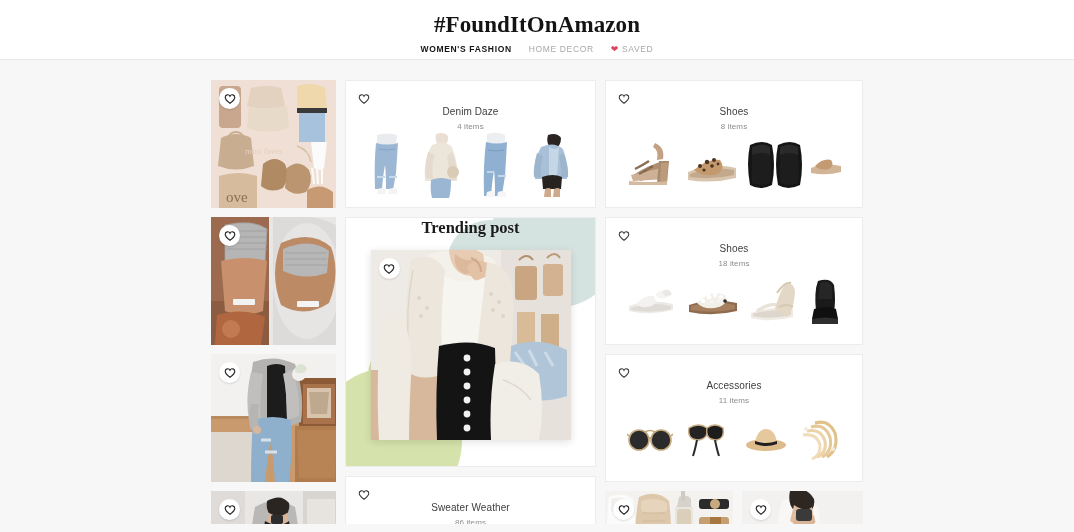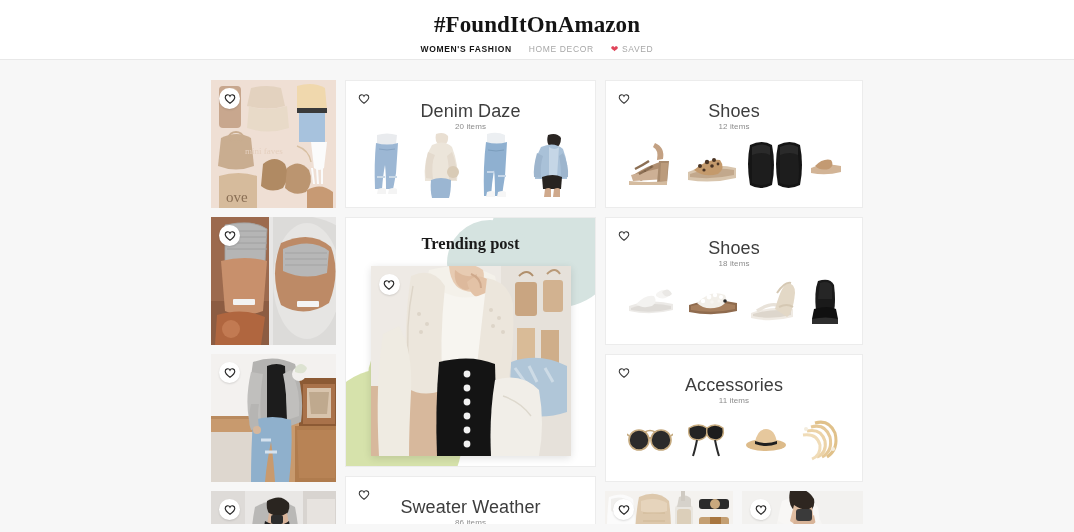--- a/index.html
+++ b/index.html
@@ -79,21 +79,21 @@
   }
   .heart-btn svg { width: 12px; height: 12px; display:block; }
 
   
   .coll-inner {
     width: 100%; height: 100%;
     display: flex; flex-direction: column;
     align-items: center; padding-top: 22px;
   }
   .coll-title {
-    font-size: 18px; color: #3d3d3d; font-weight: 400;
+    font-size: 10px; color: #3d3d3d; font-weight: 400;
     line-height: 17px; letter-spacing: .1px;
   }
   .coll-count {
     font-size: 8px; color: #8c8c8c; margin-top: 2px; letter-spacing: .1px;
   }
   .thumb-row {
     flex: 1; width: 100%;
     display: flex; align-items: center; justify-content: space-around;
     padding: 0 16px 8px 16px;
   }
@@ -122,21 +122,21 @@
     width: 146px; height: 146px;
     background: #d6e2ab; border-radius: 50%;
     z-index: 1;
   }
   .blob-green::after {
     content:""; position:absolute; left:52px; top:-34px;
     width: 84px; height: 84px; background:#d6e2ab; border-radius:50%;
   }
   .trending-title {
     position: relative; z-index: 3;
-    text-align: center; margin-top: 16px;
+    text-align: center; 
     font-family: "Liberation Serif", serif;
     font-size: 16.5px; font-weight: 700; color: #1a1a1a;
   }
   .trending-photo {
     position: relative; z-index: 3;
     margin: 12px auto 0 auto;
     width: 200px; height: 190px;
     overflow: hidden;
     box-shadow: 0 2px 8px rgba(0,0,0,.12);
   }
@@ -289,21 +289,21 @@
     <div class="col col-mid">
 
       <div class="card" style="height:128px">
         <div class="heart-btn">
           <svg viewBox="0 0 24 24" fill="none" stroke="#3c3c3c" stroke-width="2.2">
             <path d="M12 20.5 C6 16 2.5 12.6 2.5 8.8 A5 5 0 0 1 12 6.4 A5 5 0 0 1 21.5 8.8 C21.5 12.6 18 16 12 20.5 z"></path>
           </svg>
         </div>
         <div class="coll-inner">
           <div class="coll-title">Denim Daze</div>
-          <div class="coll-count">20 items</div>
+          <div class="coll-count">4 items</div>
           <div class="thumb-row">
             <svg class="thumb" width="40" height="64" viewBox="0 0 40 64">
               <path d="M10 2 q10 -3 20 0 l-1 9 q-10 2 -19 0z" fill="#e9ebee"></path>
               <path d="M9 10 q11 3 22 0 l-2 30 q-2 12 -3 16 l-7 0 q0 -16 -1 -24 q-2 10 -3 24 l-7 0 q-1 -26 1 -46z" fill="#9cb7d4"></path>
               <path d="M12 16 q8 2 16 0" stroke="#86a3c2" stroke-width="1" fill="none"></path>
               <path d="M10 44 h8 M22 44 h8" stroke="#c9d8e6" stroke-width="2"></path>
               <path d="M11 56 q5 -2 8 0 l0 5 l-9 0z" fill="#f4f4f4"></path>
               <path d="M22 56 q5 -2 8 0 l0 5 l-9 0z" fill="#f4f4f4"></path>
             </svg>
             <svg class="thumb" width="46" height="66" viewBox="0 0 46 66">
@@ -405,21 +405,21 @@
     <div class="col col-right">
 
       <div class="card" style="height:128px">
         <div class="heart-btn">
           <svg viewBox="0 0 24 24" fill="none" stroke="#3c3c3c" stroke-width="2.2">
             <path d="M12 20.5 C6 16 2.5 12.6 2.5 8.8 A5 5 0 0 1 12 6.4 A5 5 0 0 1 21.5 8.8 C21.5 12.6 18 16 12 20.5 z"></path>
           </svg>
         </div>
         <div class="coll-inner">
           <div class="coll-title">Shoes</div>
-          <div class="coll-count">12 items</div>
+          <div class="coll-count">8 items</div>
           <div class="thumb-row">
             <svg class="thumb" width="54" height="48" viewBox="0 0 54 48">
               <path d="M30 2 q10 4 8 16 l-6 1 q2 -10 -4 -13z" fill="#c3a183"></path>
               <path d="M8 34 q16 -10 30 -14 l4 6 q-14 8 -26 14z" fill="#b08f71"></path>
               <path d="M6 34 q18 -4 34 -8 l2 12 l-34 2z" fill="#cdb095"></path>
               <path d="M34 20 l10 0 l-2 22 l-10 0z" fill="#a88a6d"></path>
               <path d="M36 22 h7 l-1 18 h-7z" fill="#bb9b7c"></path>
               <path d="M10 28 q8 -4 14 -8" stroke="#8c6f54" stroke-width="2.4" fill="none"></path>
               <path d="M14 33 q8 -4 14 -8" stroke="#8c6f54" stroke-width="2.4" fill="none"></path>
               <circle cx="20" cy="30" r="1" fill="#7c6047"></circle>

